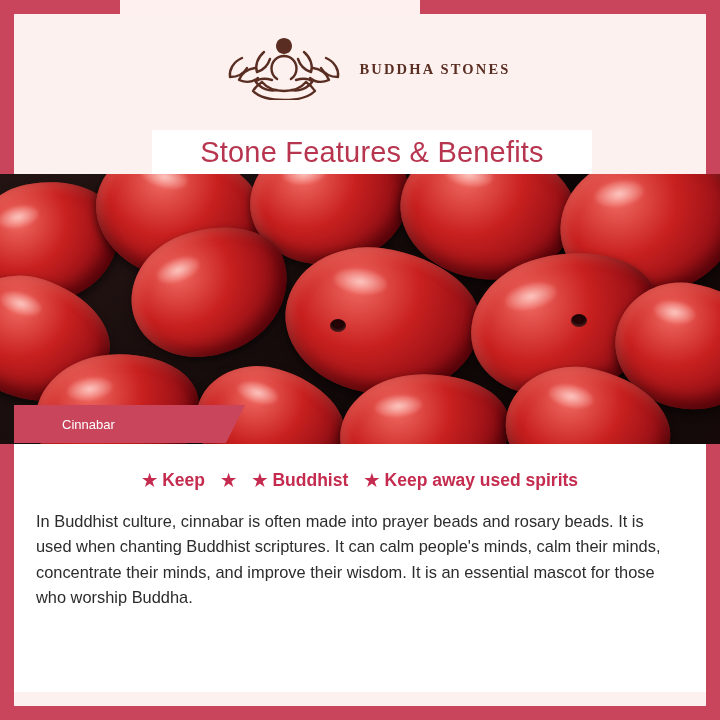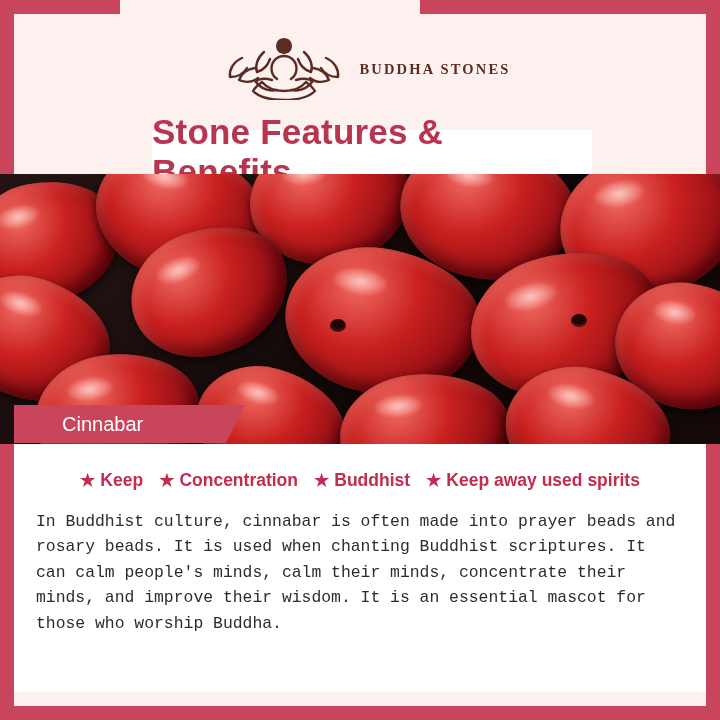--- a/index.html
+++ b/index.html
@@ -92,22 +92,22 @@
     width: 440px;
     height: 44px;
     background: #ffffff;
     display: flex;
     align-items: center;
     justify-content: center;
     box-shadow: 0 0 0 0 rgba(0,0,0,0);
   }
   .title-band .title-text {
     color: #b8354f;
-    font-size: 35px;
-    font-weight: 700;
+    font-size: 29px;
+    font-weight: 400;
     letter-spacing: 0.2px;
     font-family: "Liberation Sans", sans-serif;
   }
 
   
   .photo {
     position: absolute;
     left: 0;
     top: 174px;
     width: 720px;
@@ -166,21 +166,21 @@
     content: "";
     position: absolute;
     right: -19px;
     top: 0;
     width: 0; height: 0;
     border-top: 38px solid #c8455c;
     border-right: 19px solid transparent;
   }
   .label-tab .label-text {
     color: #ffffff;
-    font-size: 20px;
+    font-size: 13px;
     font-weight: 400;
     margin-left: 48px;
     font-family: "Liberation Sans", sans-serif;
   }
 
   
   .content {
     position: absolute;
     left: 14px;
     top: 444px;
@@ -210,21 +210,21 @@
     color: #c42b4e;
     font-size: 17px;
     line-height: 1;
   }
   .desc {
     margin: 18px 26px 0 22px;
     color: #2c2c2c;
     font-size: 16.4px;
     line-height: 1.55;
     text-align: left;
-    font-family: Liberation Mono, monospace;
+    font-family: Liberation Sans, sans-serif;
   }
 </style>
 </head>
 <body>
 
 <div class="page">
 
   <div class="inner-bg"></div>
 
   <div class="frame-top-left"></div>
@@ -290,21 +290,20 @@
   </div>
 
   <div class="content">
     <div class="benefits">
       <div class="benefit">
         <span class="star">★</span>
         <span>Keep</span>
       </div>
       <div class="benefit">
         <span class="star">★</span>
-        <span>Concentration</span>
       </div>
       <div class="benefit">
         <span class="star">★</span>
         <span>Buddhist</span>
       </div>
       <div class="benefit">
         <span class="star">★</span>
         <span>Keep away used spirits</span>
       </div>
     </div>

